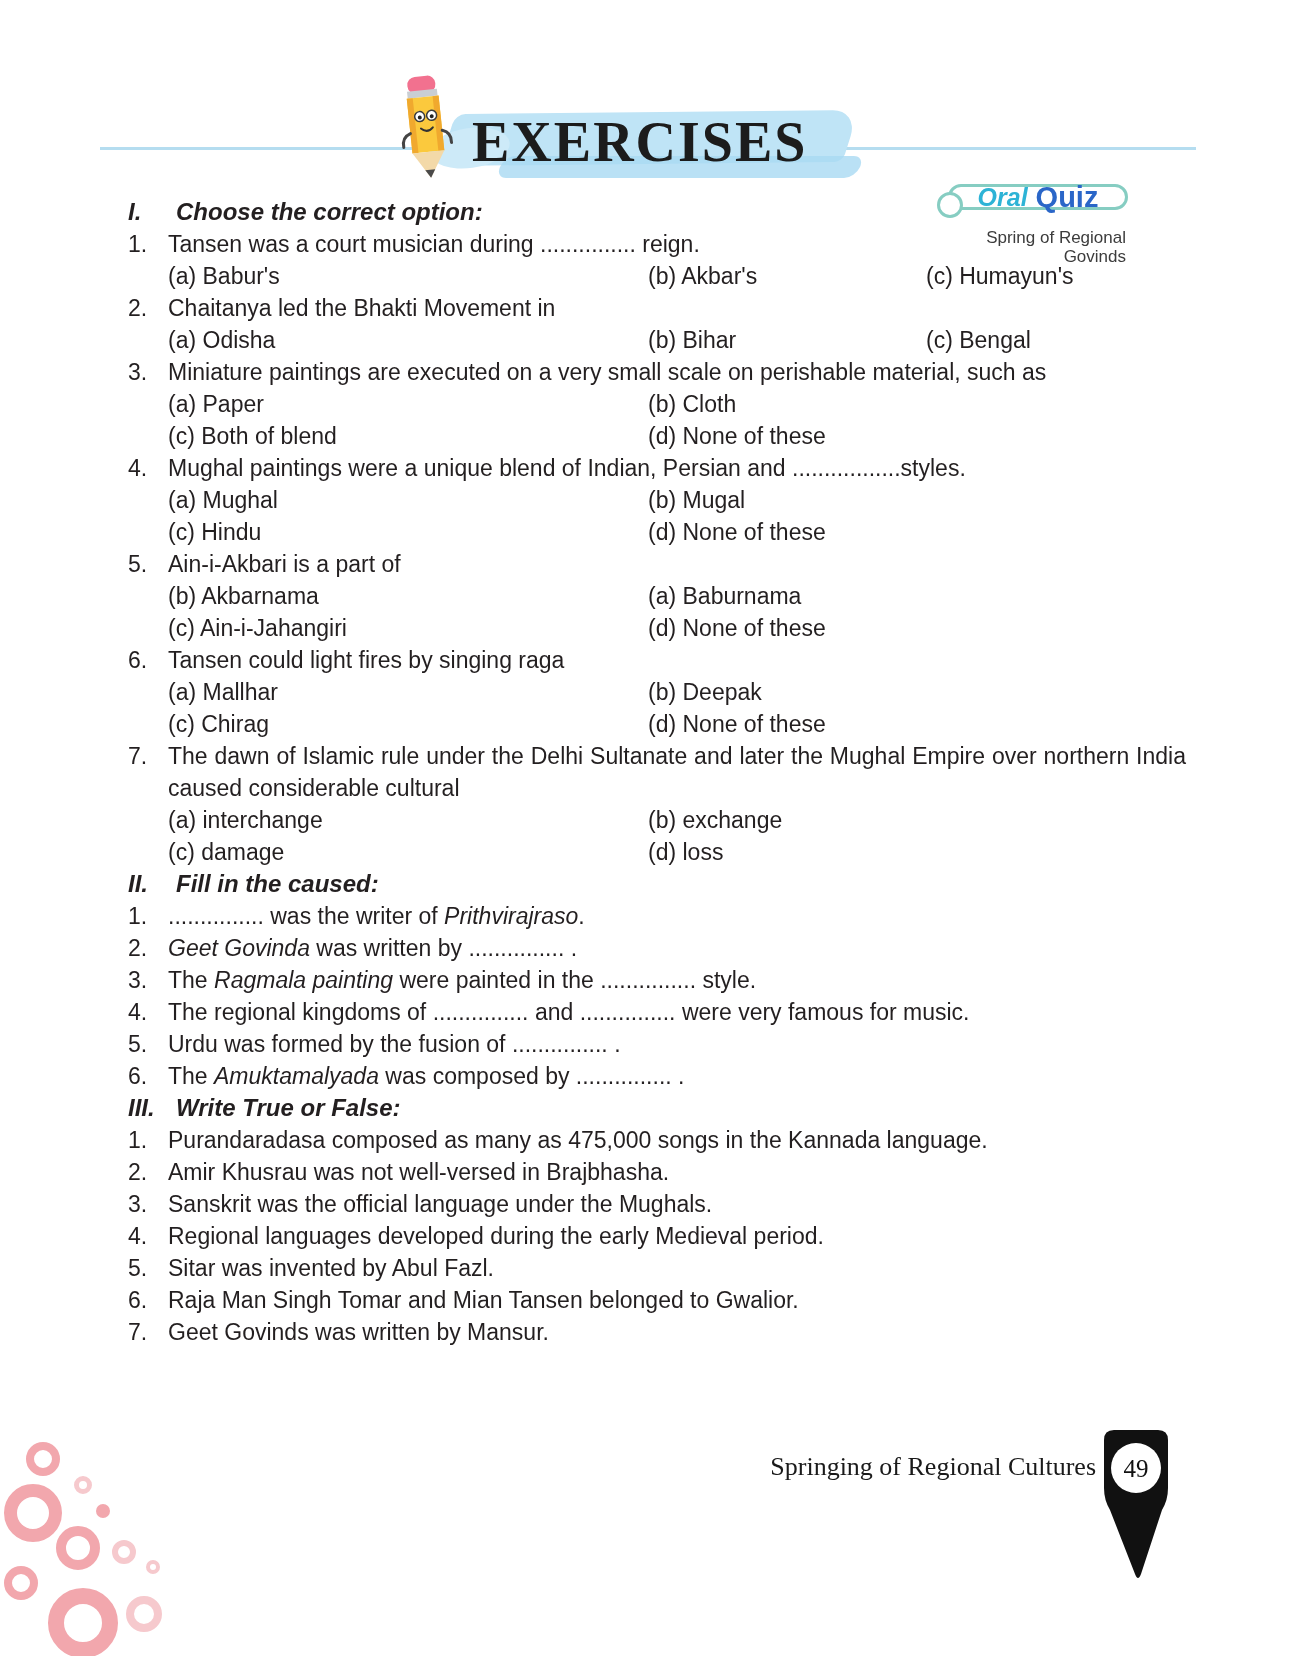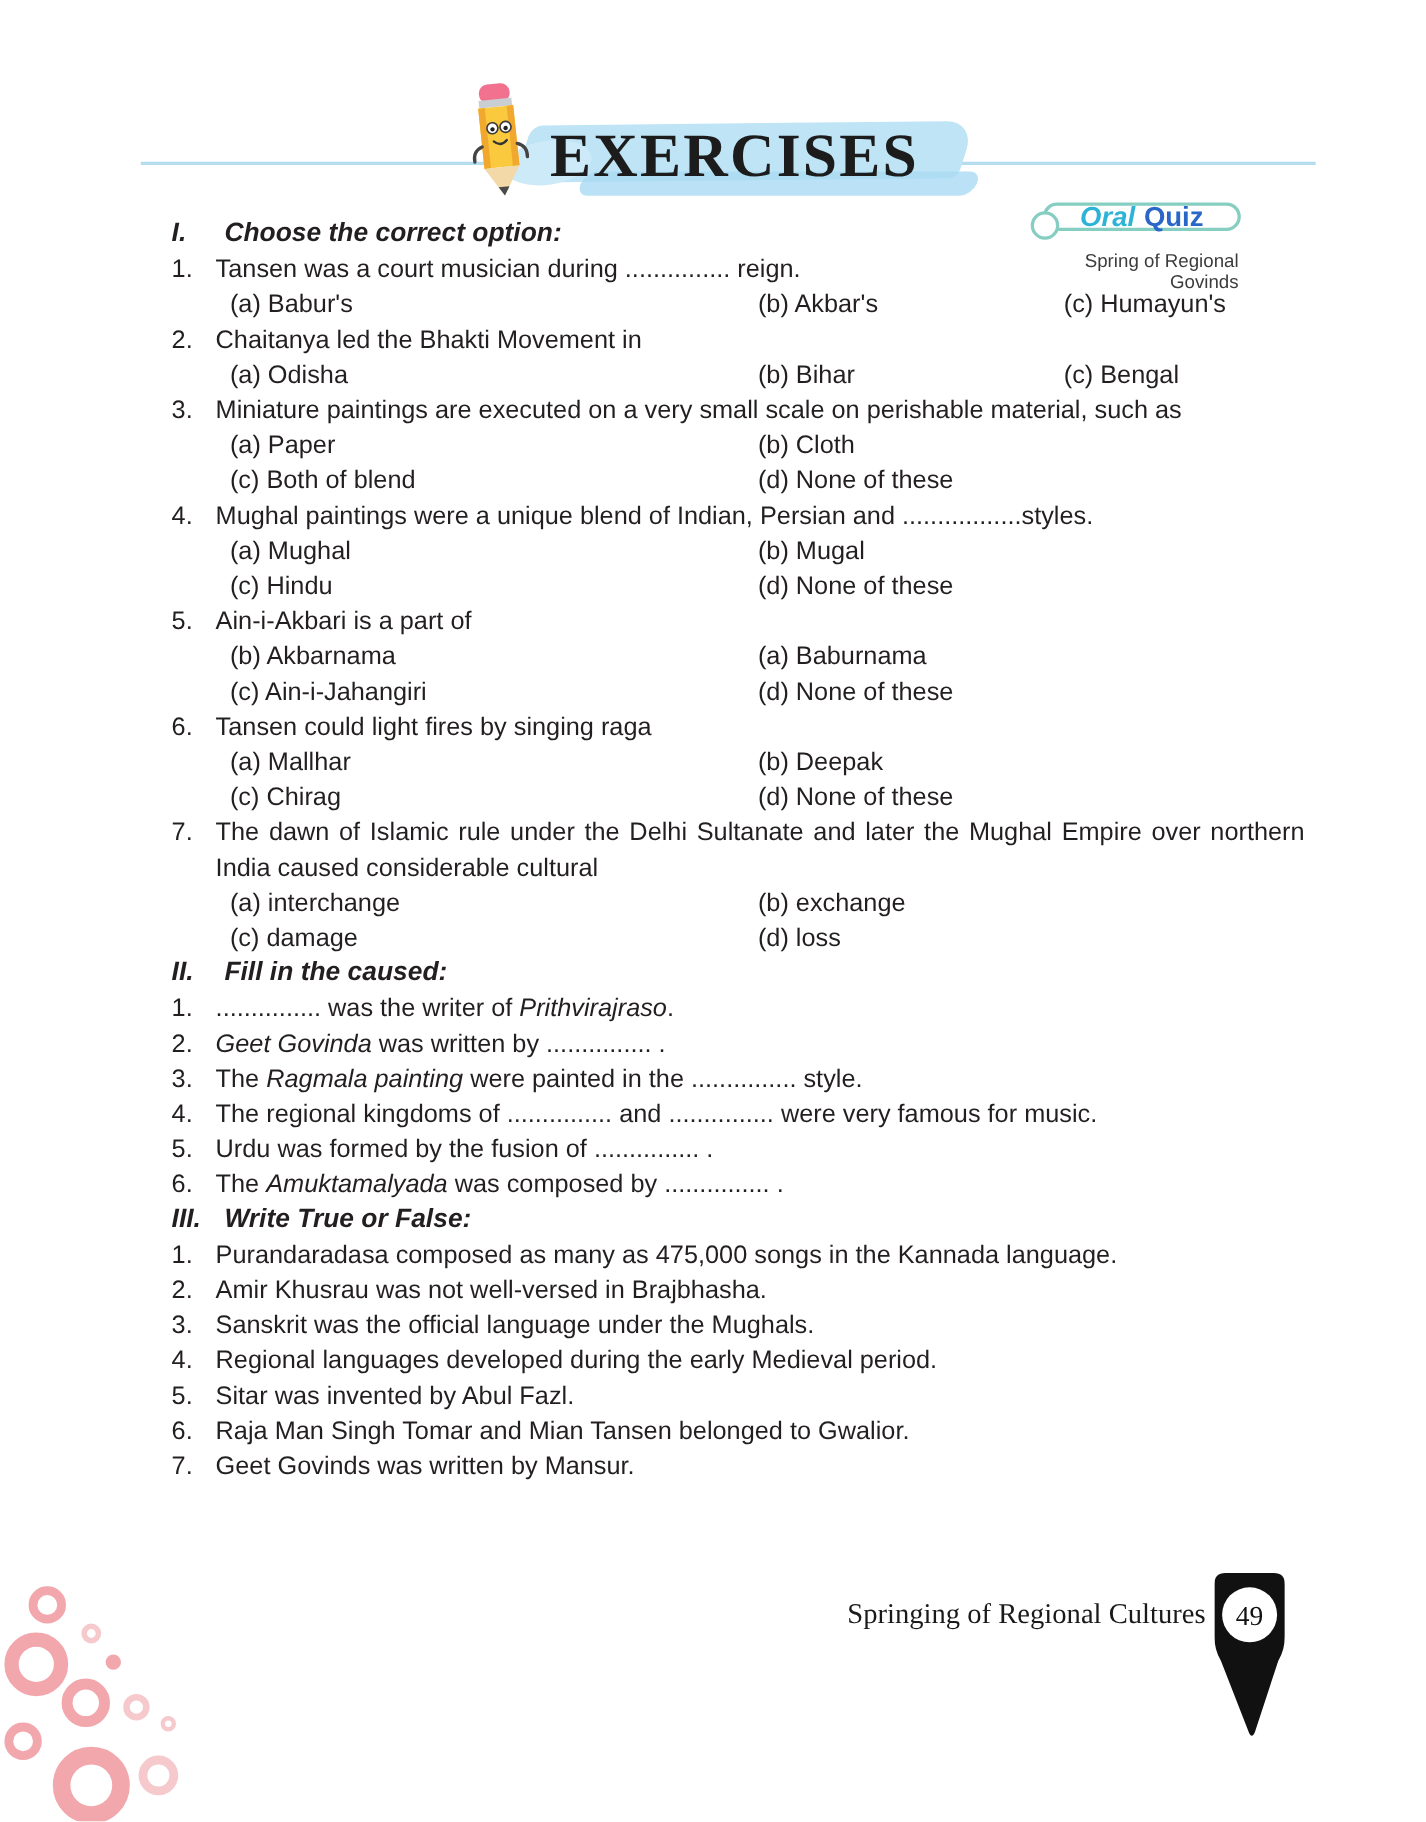--- a/index.html
+++ b/index.html
@@ -1,45 +1,45 @@
 <!DOCTYPE html>
 <html><head>
 <meta charset="utf-8">
 <style>
   * { margin:0; padding:0; box-sizing:border-box; }
   html,body { background:#ffffff; }
   .page {
     position:relative; width:1296px; height:1656px; margin:0 auto;
     background:#ffffff; overflow:hidden;
-    font-family:"Liberation Sans", sans-serif; color:#231f20;padding-left:28px;
+    font-family:"Liberation Sans", sans-serif; color:#231f20;
   }
 
   
   .banner { position:relative; height:192px; }
   .rule { position:absolute; left:100px; right:100px; top:147px; height:3px; background:#b5ddf0; }
   .brush1 { position:absolute; left:448px; top:112px; width:402px; height:52px; background:#bfe4f6; border-radius:10px 26px 8px 22px; transform:skewX(-18deg) rotate(-0.6deg); }
   .brush2 { position:absolute; left:500px; top:156px; width:360px; height:22px; background:#a9daf2; border-radius:12px; transform:skewX(-24deg); opacity:.8; }
   .brush3 { position:absolute; left:430px; top:128px; width:80px; height:40px; background:#cdeaf8; border-radius:50%; transform:rotate(-8deg); }
   .title { position:absolute; left:472px; top:110px; font-family:"Liberation Serif", serif; font-weight:700; font-size:56px; letter-spacing:2px; color:#1c1c1c; }
   .pencil { position:absolute; left:394px; top:74px; transform:rotate(-6deg); }
 
   
   .badge { position:absolute; top:184px; right:168px; width:180px; height:26px;
     border:3px solid #86cdc2; border-radius:20px; display:flex; align-items:center; justify-content:center; background:#fff; }
   .badge .hole { position:absolute; left:-14px; top:5px; width:26px; height:26px; border:3px solid #86cdc2; border-radius:50%; background:#fff; }
   .badge .oral { font-weight:700; font-style:italic; font-size:25px; color:#2db3d6; margin-right:8px; }
-  .badge .quiz { font-weight:700; font-size:25px; color:#2a66c8; }
+  .badge .quiz { font-weight:700; font-size:29px; color:#2a66c8; }
   .badge-sub { position:absolute; top:228px; right:170px; text-align:right; font-size:17px; line-height:19px; color:#3c3c3c; }
 
   
   .content { position:relative; padding:4px 110px 0 128px; font-size:23px; line-height:32px; }
   .sec { display:grid; grid-template-columns:48px 1fr; font-weight:700; font-style:italic; font-size:24px; }
   .sec .num { text-align:left; }
   .q { display:grid; grid-template-columns:40px 1fr; }
-  .orow { display:grid; grid-template-columns:480px 278px 1fr; margin-left:53px; }
+  .orow { display:grid; grid-template-columns:480px 278px 1fr; margin-left:40px; }
   .just { text-align:justify; }
 
   
   .footer-text { position:absolute; top:1452px; right:200px; font-family:"Liberation Serif", serif; font-size:26px; color:#1a1a1a; }
   .page-tag { position:absolute; top:1430px; right:128px; }
 
   
   .deco { position:absolute; left:0; top:1420px; width:220px; height:236px; }
   .c { position:absolute; border-radius:50%; border-style:solid; border-color:#f2a7ad; }
   .c.light { border-color:#f6c9cd; }

